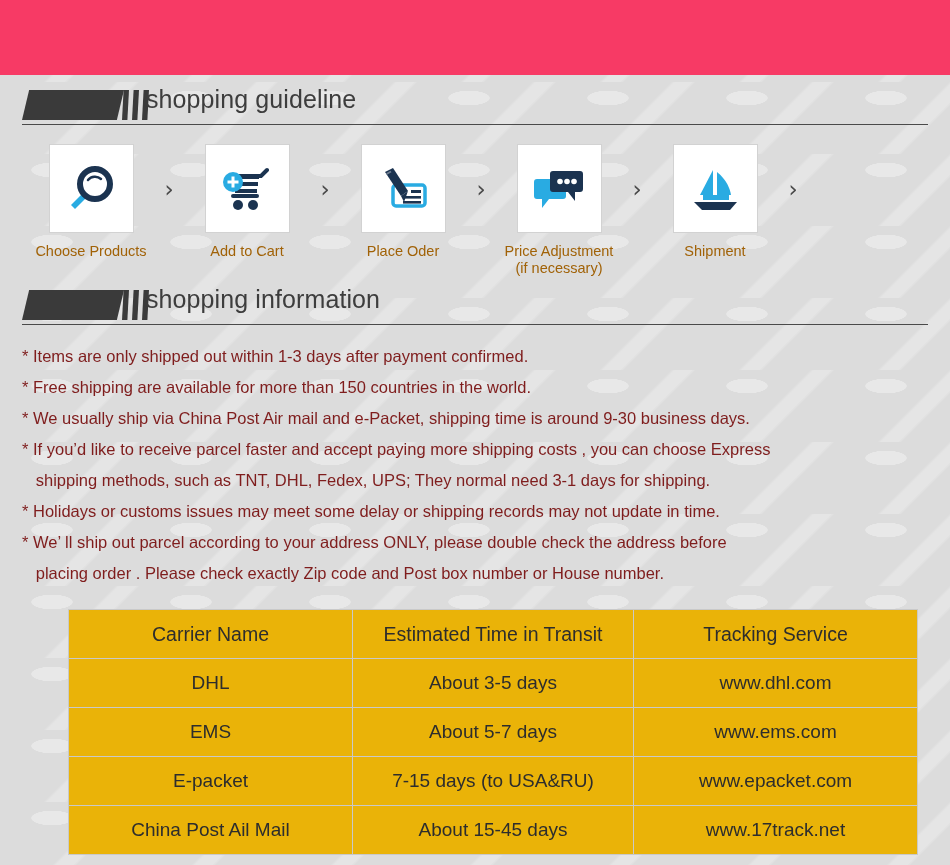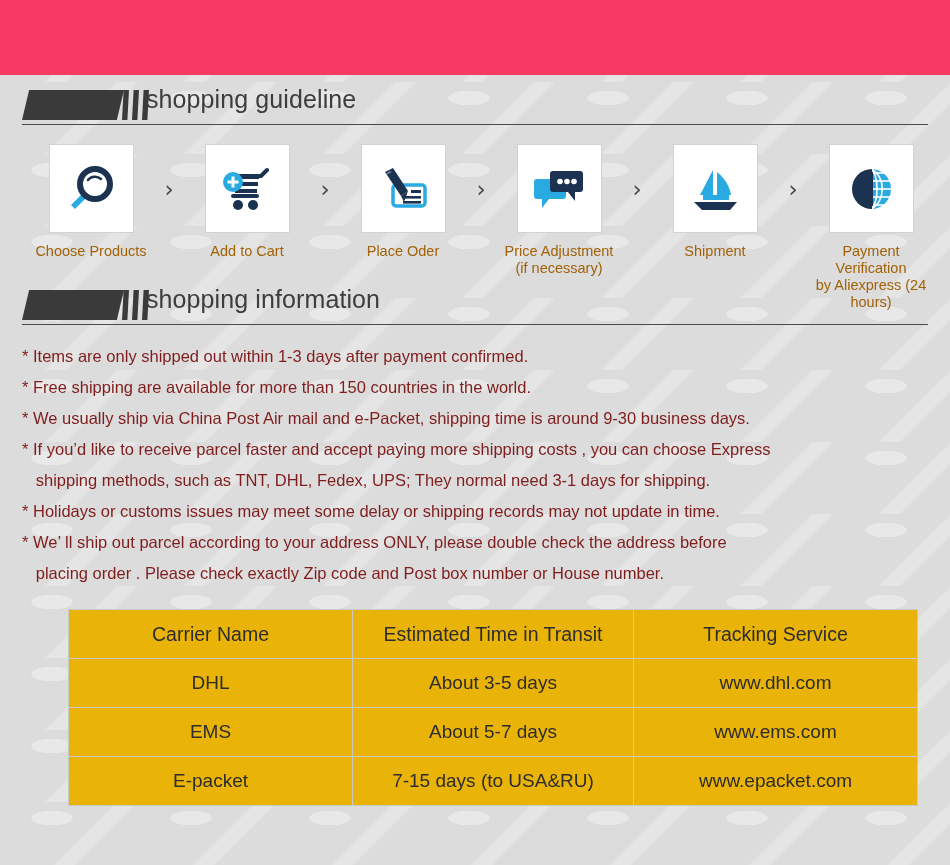--- a/index.html
+++ b/index.html
@@ -290,41 +290,20 @@
         <rect x="14" y="32" width="26" height="5" fill="#29abe2"></rect>
         <path d="M5 39 H48 L41 47 H13 Z" fill="#1b3350"></path>
       </svg>
     </div>
     <div class="step-label">Shipment</div>
   </div>
   <div class="chev-col">
       <div class="chev">›</div>
     </div>
 
-  <div class="step">
-    <div class="step-box">
-      <svg width="52" height="52" viewBox="0 0 52 52">
-        <path d="M26 6 a20 20 0 0 1 0 40 Z" fill="#29abe2"></path>
-        <g stroke="#ffffff" stroke-width="1.6" fill="none">
-          <path d="M26 6 C34 13 34 39 26 46"></path>
-          <path d="M26 6 C41 13 41 39 26 46"></path>
-          <path d="M28 10 H43"></path>
-            <path d="M27 18 H45"></path>
-            <path d="M27 26 H46"></path>
-            <path d="M27 34 H45"></path>
-            <path d="M28 42 H43"></path>
-        </g>
-        <path d="M27 6 a20 20 0 0 0 0 40 L27 6 Z" fill="#1b3350"></path>
-        <path d="M24 9 h4 v34 h-4 z" fill="#1b3350"></path>
-        <path d="M26 13 C16 13 12 18 12 22 C12 26 17 27 24 27 L24 33 C19 33 16 32 13 30 L11 36 C15 38 20 39 26 39 Z" fill="#1b3350"></path>
-      </svg>
-    </div>
-    <div class="step-label">Payment Verification
-by  Aliexpress (24 hours)</div>
-  </div>
 
 </div>
 
 <div class="section-head information">
   <div class="badge-wrap">
     <div class="badge-bar"></div>
     <div class="badge-slash s1"></div>
     <div class="badge-slash s2"></div>
     <div class="badge-slash s3"></div>
   </div>
@@ -358,14 +337,19 @@
   <tr>
     <td>EMS</td>
     <td>About 5-7 days</td>
     <td>www.ems.com</td>
   </tr>
   <tr>
     <td>E-packet</td>
     <td>7-15 days (to USA&amp;RU)</td>
     <td>www.epacket.com</td>
   </tr>
+  <tr>
+    <td>China Post Ail Mail</td>
+    <td>About 15-45 days</td>
+    <td>www.17track.net</td>
+  </tr>
 </tbody>
   </table>
 
 </body></html>

